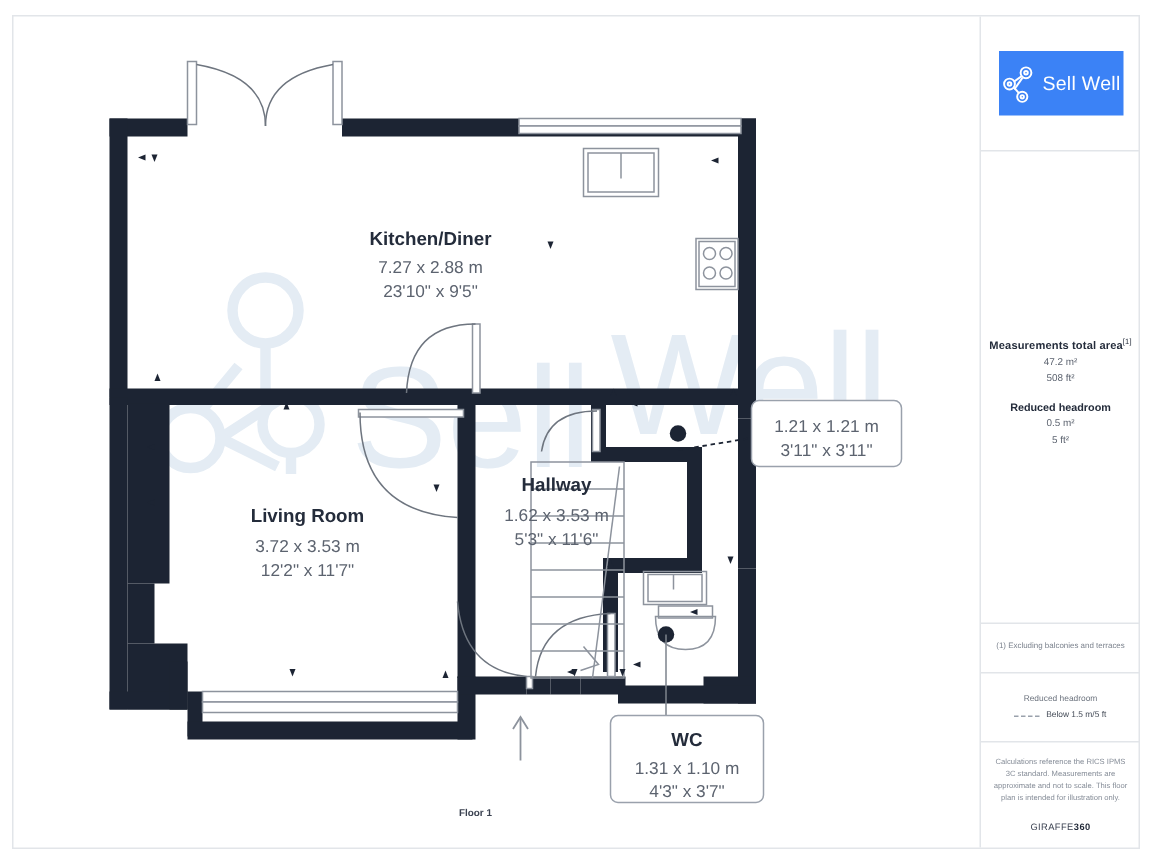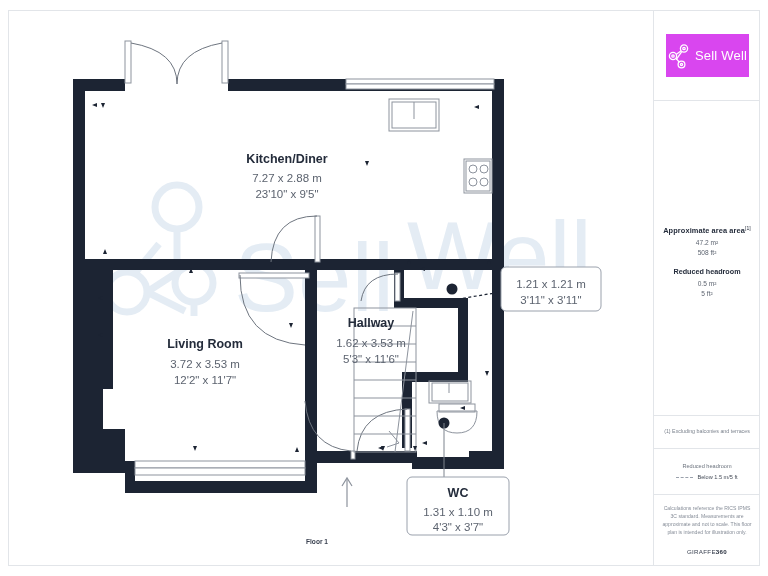--- a/index.html
+++ b/index.html
@@ -56,21 +56,21 @@
     border-bottom: 1px solid #e2e5e9;
   }
   .sb-logo-wrap {
     height: 90px;
     display: flex;
     align-items: center;
     justify-content: center;
   }
   .logo-box {
     width: 83px; height: 43px;
-    background: #d946ef;
+    background: #3b82f6;
     display: flex;
     align-items: center;
     justify-content: center;
     gap: 2px;
   }
   .logo-text {
     color: #ffffff;
     font-size: 13px;
     letter-spacing: 0.2px;
     white-space: nowrap;
@@ -399,21 +399,21 @@
             <path d="M9 16.4 L12.4 20.2"></path>
             <path d="M14.6 9.9 L9.2 17.6"></path>
           </g>
         </svg>
         <span class="logo-text"><span>Sell </span><b>Well</b></span>
       </div>
     </div>
 
     <div class="sb-sect sb-area">
       <div class="area-title">
-        <span>Approximate area area</span><sup>[1]</sup>
+        <span>Measurements total area</span><sup>[1]</sup>
       </div>
       <div class="area-val">47.2 m²</div>
       <div class="area-val">508 ft²</div>
       <div class="area-sub-title">Reduced headroom</div>
       <div class="area-val">0.5 m²</div>
       <div class="area-val">5 ft²</div>
     </div>
 
     <div class="sb-sect sb-foot1">
       <div class="foot-note">(1) Excluding balconies and terraces</div>

